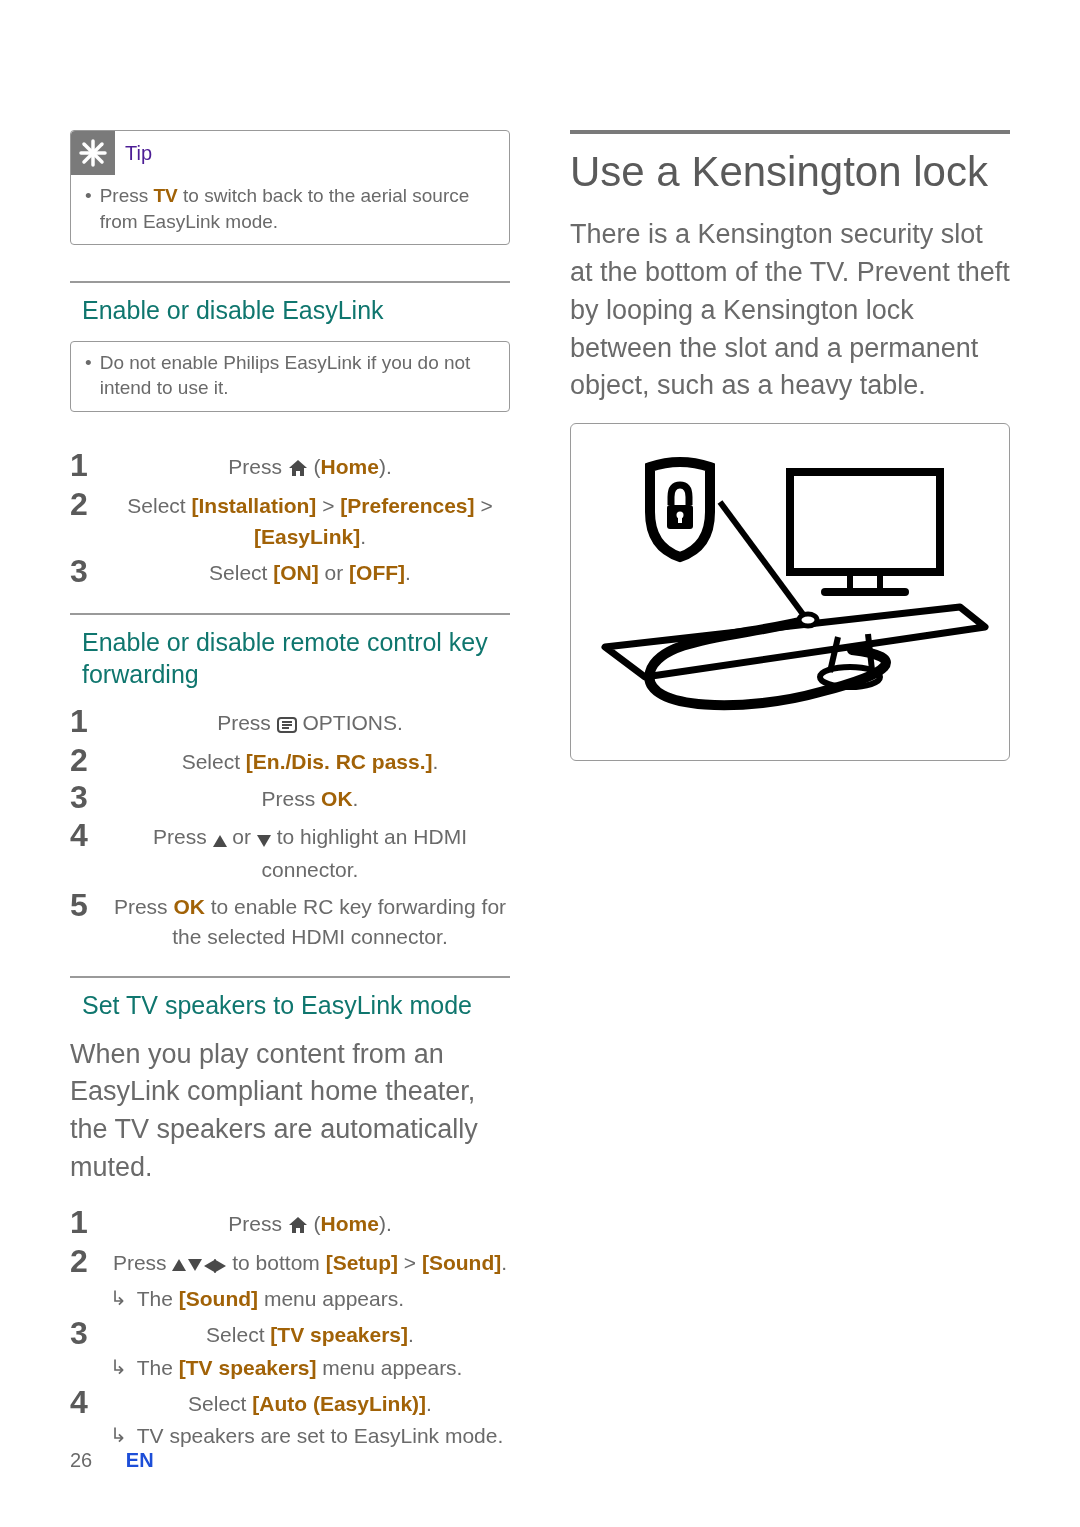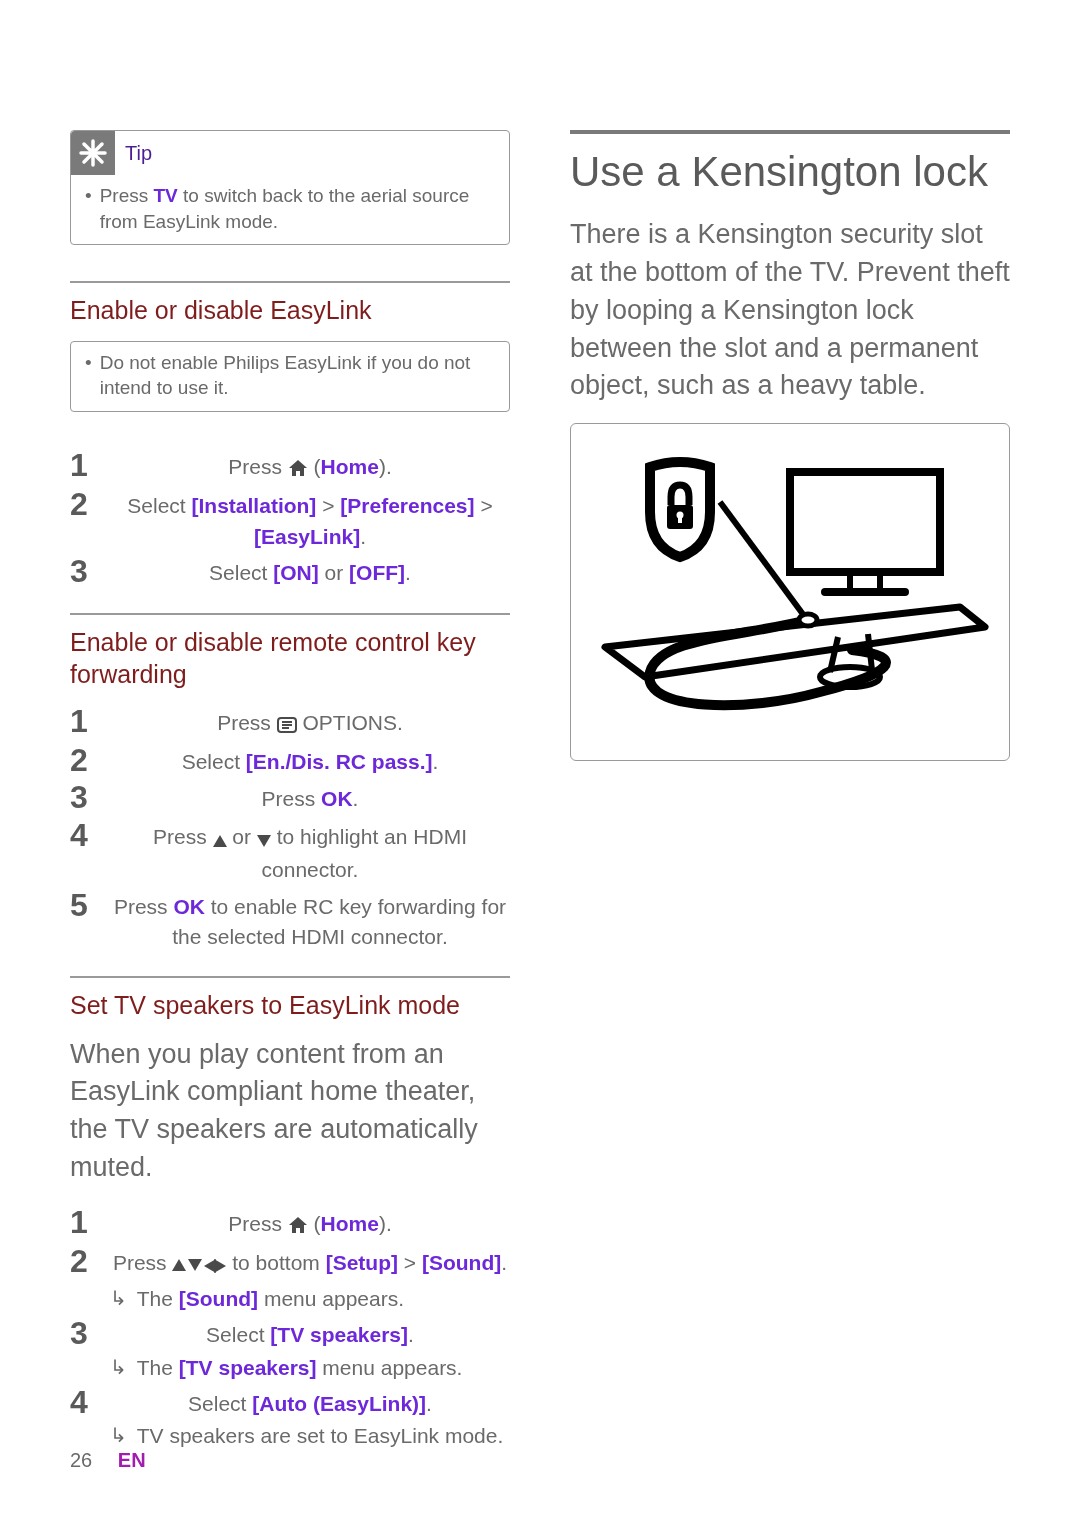--- a/index.html
+++ b/index.html
@@ -51,36 +51,36 @@
     padding: 8px 12px 10px 14px;
     font-size: 19px;
     line-height: 1.35;
   }
   .callout-body .item {
     display: flex;
     gap: 8px;
   }
   .callout-body .item .bullet { flex: 0 0 auto; }
   .callout-body .item .txt { flex: 1; }
-  .bold { font-weight: 600; color: #6d28d9; }
+  .bold { font-weight: 600; color: #a16207; }
   .hr {
     border: none;
     border-top: 2px solid #9a9a9a;
     margin: 0 0 12px 0;
   }
   .hr-heavy {
     border: none;
     border-top: 4px solid #7a7a7a;
     margin: 0 0 14px 0;
   }
   h3.section {
     font-size: 25px;
     font-weight: 500;
-    color: #7f1d1d;
-    margin: 0 0 14px 0;
+    color: #0f766e;
+    margin: 0 0 14px 12px;
     line-height: 1.25;
   }
   h2.big-title {
     font-size: 42px;
     font-weight: 400;
     color: #5a5a5a;
     margin: 0 0 20px 0;
     line-height: 1.15;
   }
   .para {
@@ -123,21 +123,21 @@
     display: inline-block;
     vertical-align: -3px;
   }
   .footer {
     position: absolute;
     bottom: 55px;
     left: 70px;
     font-size: 20px;
     color: #6a6a6a;
   }
-  .footer .en { font-weight: 600; margin-left: 20px; color: #a21caf; }
+  .footer .en { font-weight: 600; margin-left: 28px; color: #1d4ed8; }
   .image-box {
     border: 1px solid #9a9a9a;
     border-radius: 6px;
     padding: 18px;
     display: flex;
     justify-content: center;
   }
 </style>
 </head>
 <body>

